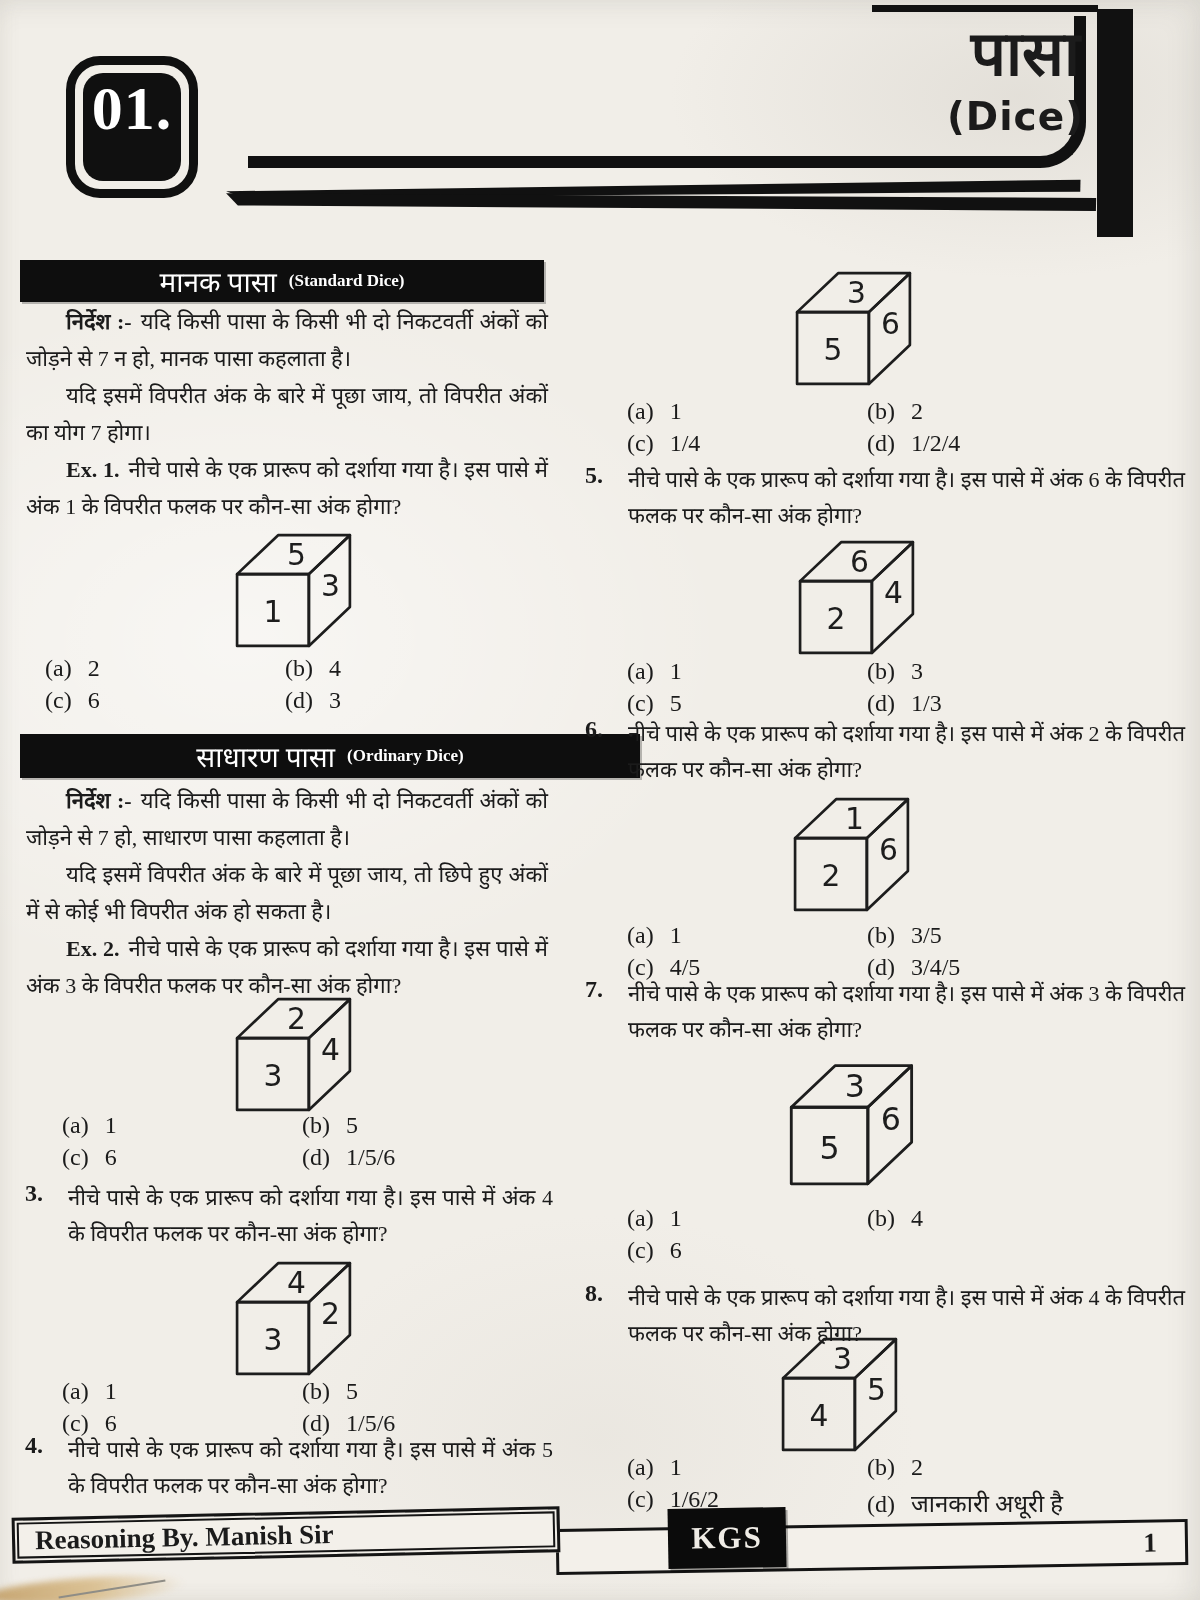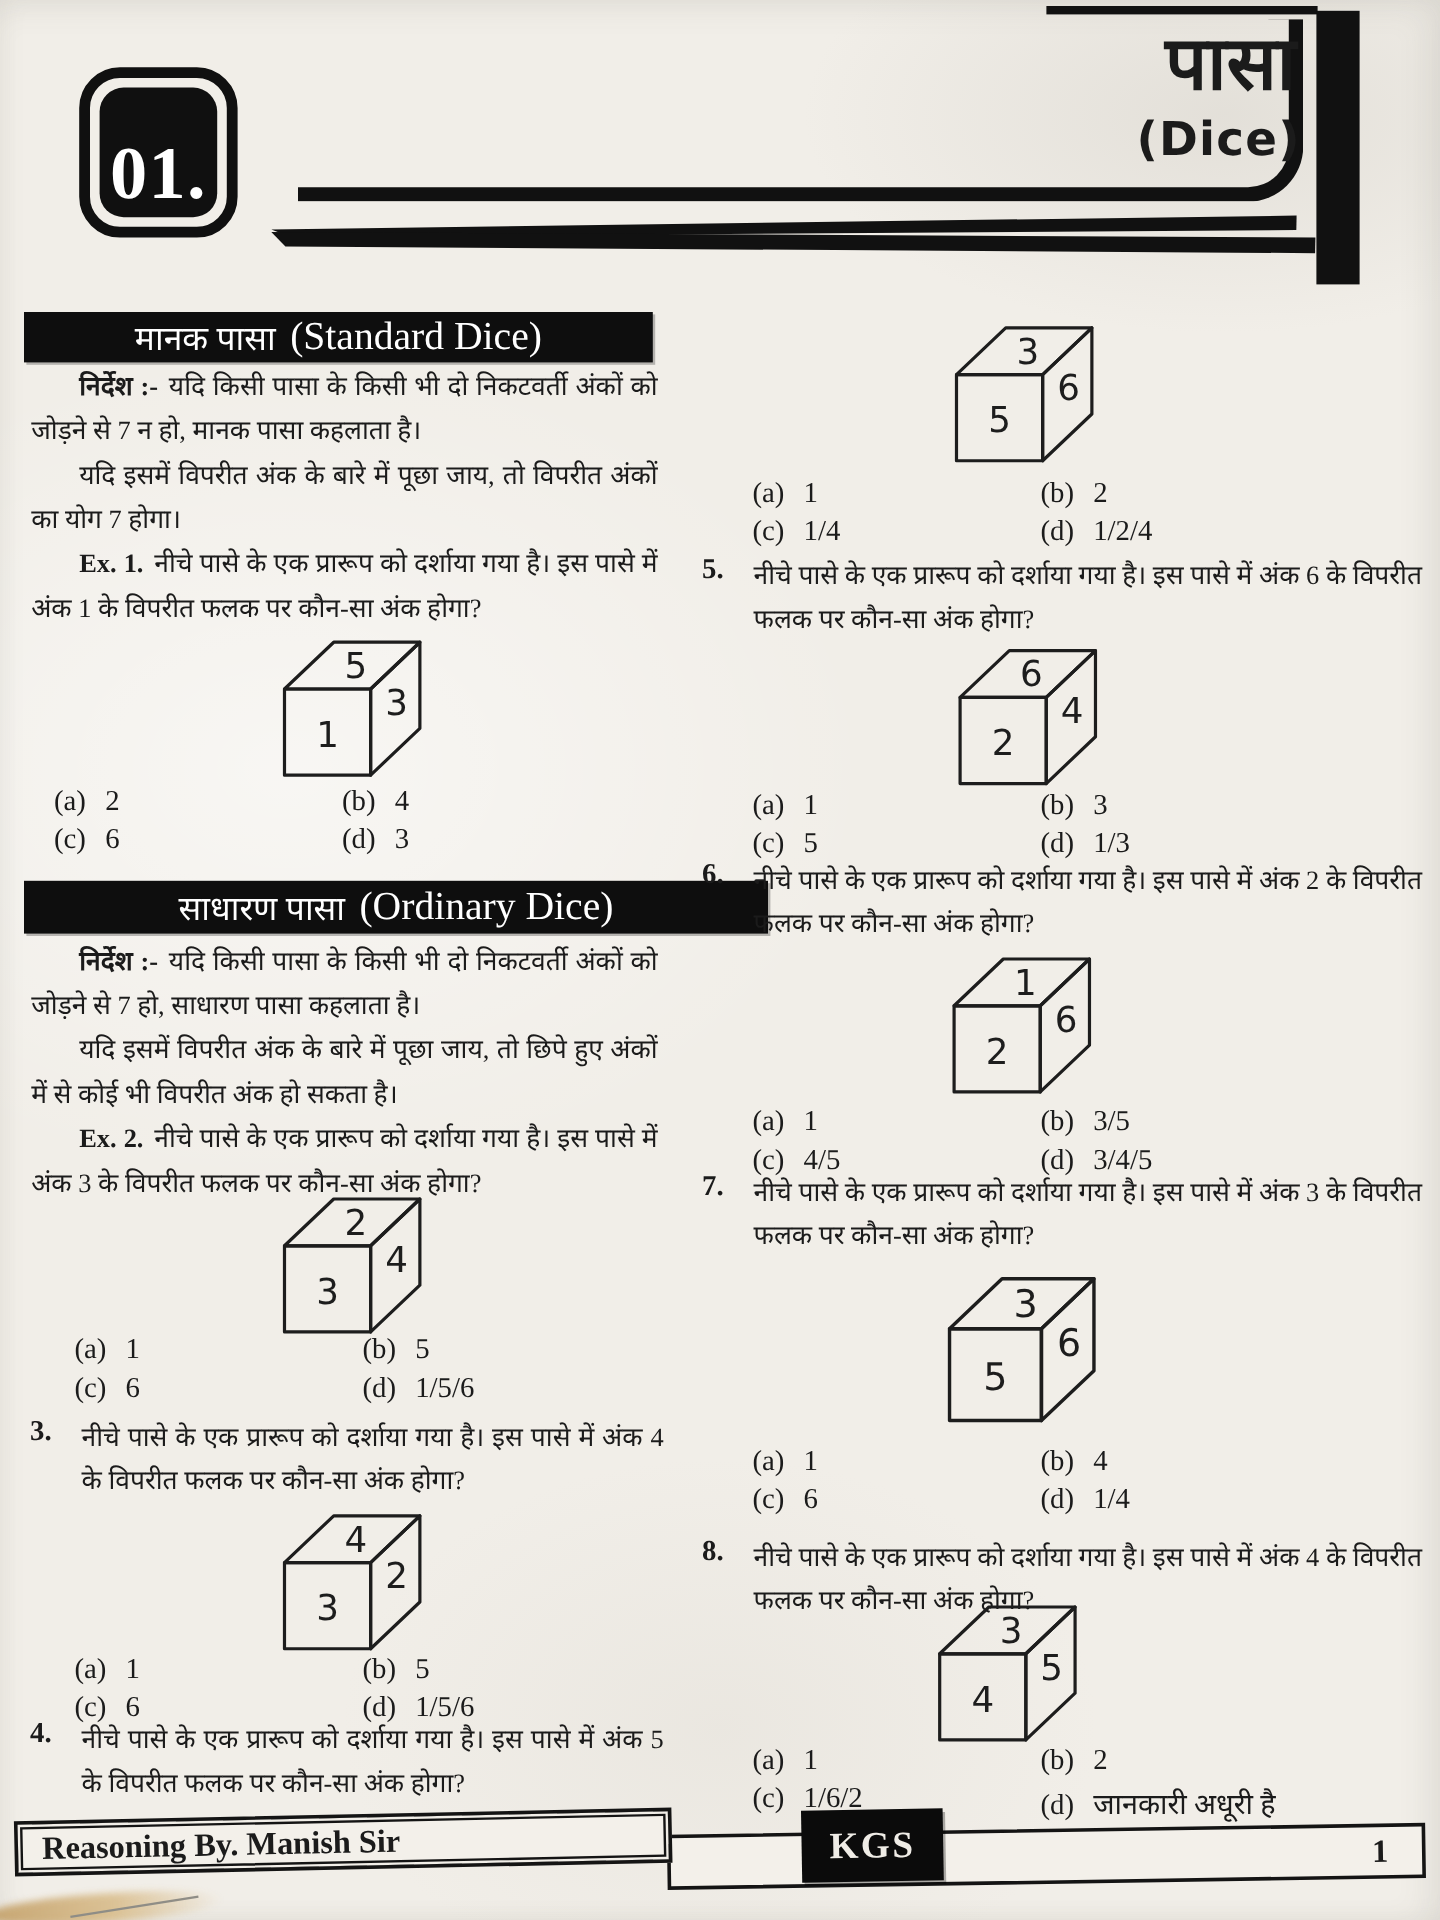--- a/index.html
+++ b/index.html
@@ -16,21 +16,21 @@
   }
   .abs { position:absolute; }
 
   
   .badge {
     left:66px; top:56px; width:132px; height:142px;
     border:9px solid #101010; border-radius:34px; padding:8px; background:transparent;
   }
   .badge-inner {
     width:100%; height:100%; background:#101010; border-radius:20px;
-    display:flex; align-items:flex-end; justify-content:center;
+    display:flex; align-items:flex-start; justify-content:center;
   }
   .badge-inner span { color:#fff; font-weight:bold; font-size:62px; letter-spacing:1px; }
 
   .title-hi { top:20px; right:120px; font-size:62px; font-weight:bold; line-height:1.1; }
   .title-en { top:94px; right:116px; font-size:39px; font-weight:bold;
               font-family:"DejaVu Sans", sans-serif; letter-spacing:1px; }
 
   .deco-topline { left:872px; top:5px; width:226px; height:7px; background:#111; }
   .deco-bar { left:1097px; top:9px; width:36px; height:228px; background:#111; }
   .deco-frame {
@@ -39,21 +39,21 @@
     border-bottom-right-radius:46px;
   }
   .deco-band { left:220px; top:178px; width:878px; height:56px; transform:rotate(1.1deg); transform-origin:right center; }
 
   
   .secbar {
     background:#0e0e0e; color:#fff; display:flex; align-items:center; justify-content:center;
     gap:12px; box-shadow:2px 2px 0 rgba(0,0,0,.25);
   }
   .sb-hi { font-size:28px; font-weight:normal; }
-  .sb-en { font-size:33px; font-weight:normal; }
+  .sb-en { font-size:17px; font-weight:bold; }
 
   
   .secbody p { text-indent:40px; text-align:justify; font-size:22px; line-height:37px; }
   .plabel { margin-right:9px; }
   .qnum { position:absolute; left:0; top:0; font-weight:bold; font-size:24px; }
   .qtext { margin-left:43px; text-align:justify; font-size:22px; line-height:36px; }
 
   
   .options { display:grid; grid-template-columns:240px 1fr; row-gap:5px; font-size:24px; }
   .opt { white-space:nowrap; }
@@ -295,21 +295,20 @@
           <text x="61" y="36">3</text>
           <text x="38" y="92">5</text>
           <text x="94" y="66">6</text>
         </g>
       </svg>
     </div>
   <div class="abs options" style="left:627px;top:1205px;width:548px">
     <div class="opt"><span class="ol">(a)</span><span>1</span></div>
     <div class="opt"><span class="ol">(b)</span><span>4</span></div>
     <div class="opt"><span class="ol">(c)</span><span>6</span></div>
-    <div class="opt"><span class="ol">(d)</span><span>1/4</span></div>
   </div>
 
   <div class="abs" style="left:585px;top:1280px;width:600px">
     <span class="qnum">8.</span>
     <p class="qtext">नीचे पासे के एक प्रारूप को दर्शाया गया है। इस पासे में अंक 4 के विपरीत फलक पर कौन-सा अंक होगा?</p>
   </div>
   <div class="abs dice" style="left:778px;top:1332px">
       <svg viewBox="0 0 117 117" xmlns="http://www.w3.org/2000/svg">
         <g fill="none" stroke="#1d1d1d" stroke-width="2.6" stroke-linejoin="round">
           <rect x="3" y="45" width="70" height="70"></rect>

